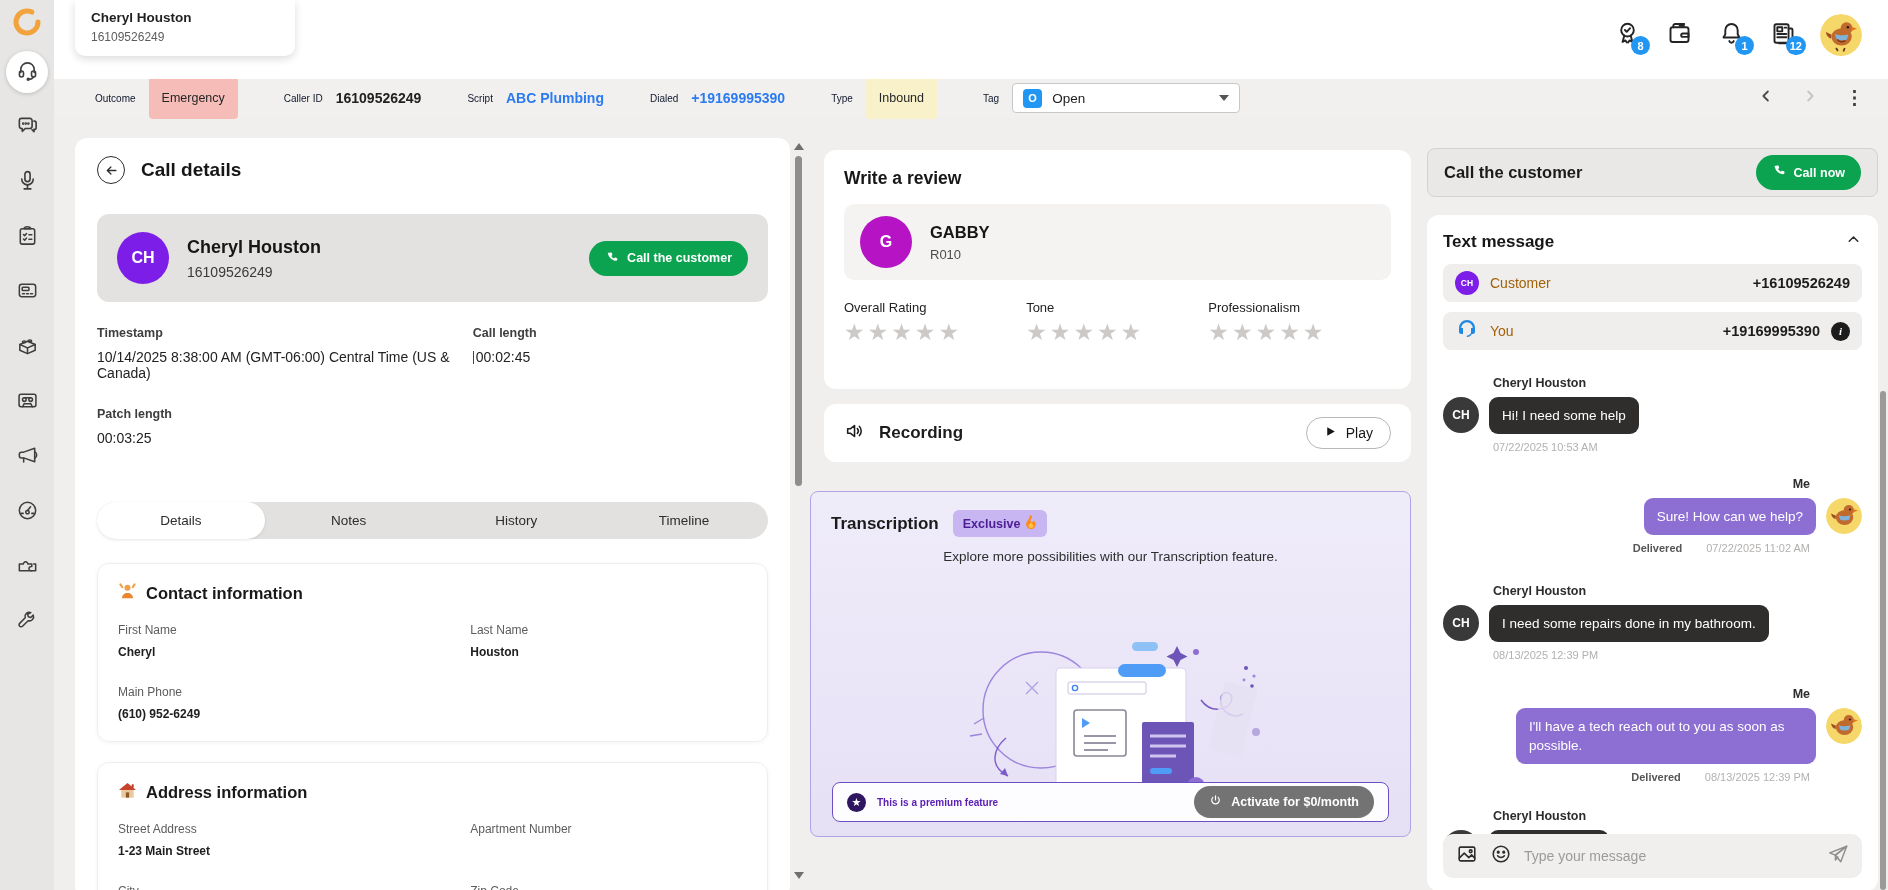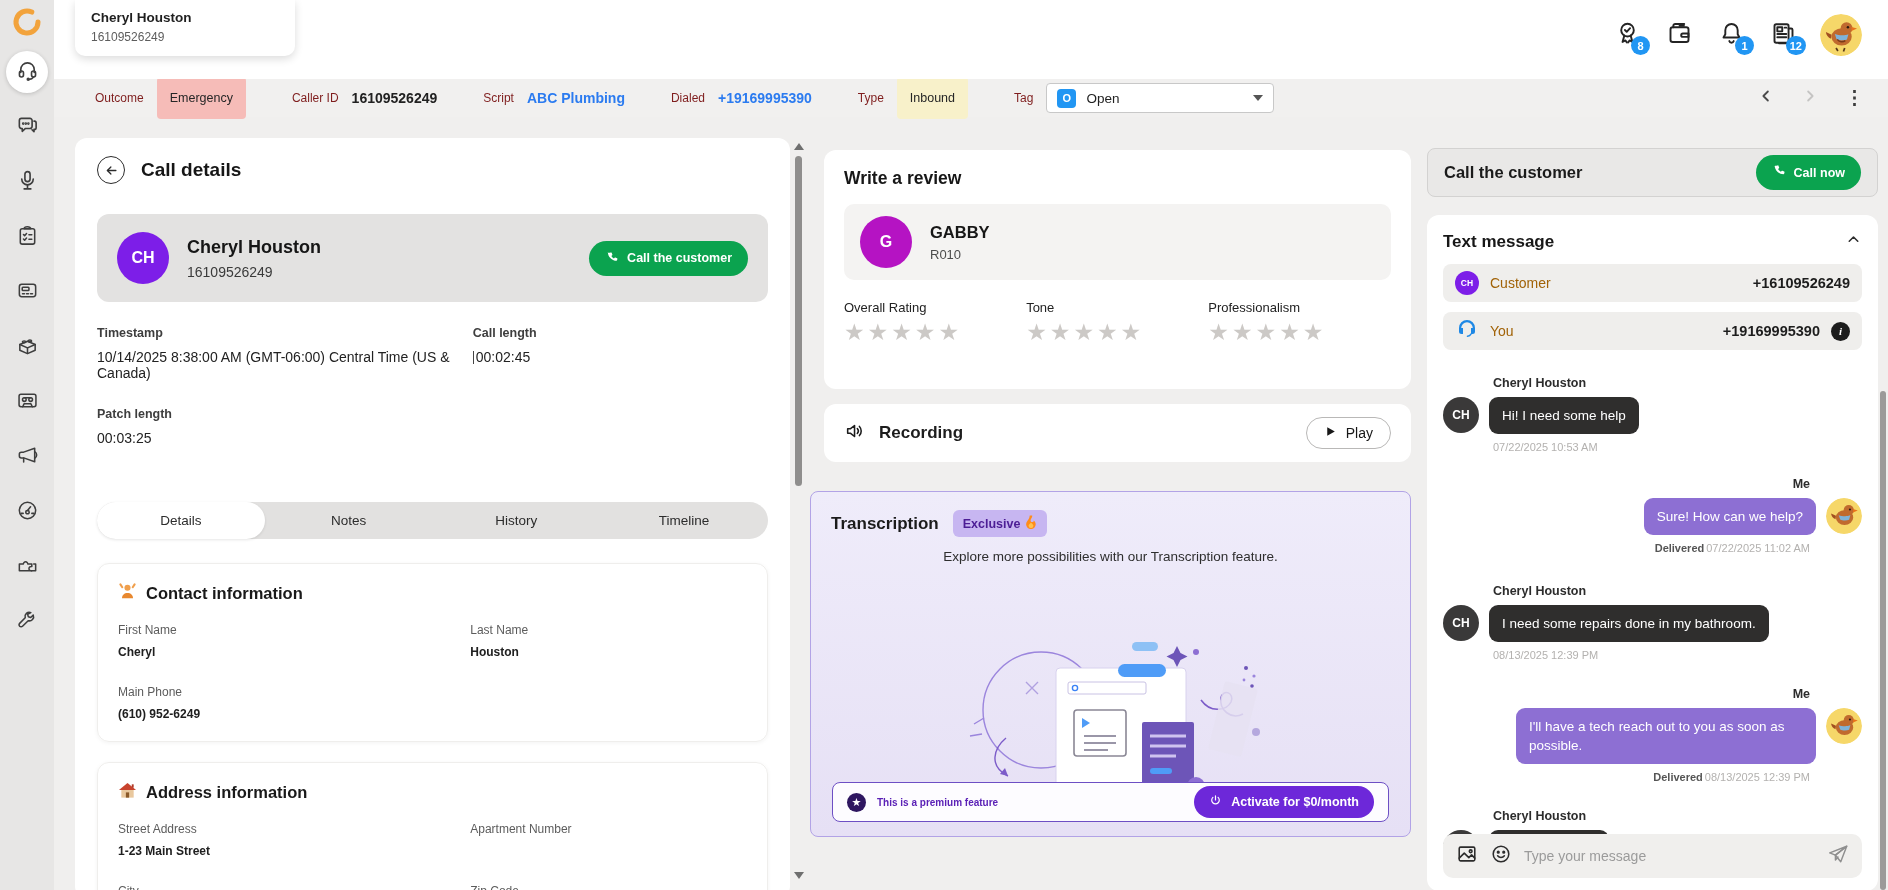--- a/index.html
+++ b/index.html
@@ -21,21 +21,21 @@
   .tab-number { font-size:12px; color:#5d5d5d; margin-top:5px; }
   .top-icons { position:absolute; right:26px; top:14px; display:flex; align-items:center; gap:22px; }
   .tool-icon { position:relative; width:30px; height:30px; color:#242424; display:flex; align-items:center; justify-content:center; }
   .tool-icon svg { width:27px; height:27px; }
   .count-badge { position:absolute; right:-8px; bottom:-5px; min-width:19px; height:19px; border-radius:10px; background:#2196f3; color:#fff; font-size:11px; font-weight:bold; display:flex; align-items:center; justify-content:center; padding:0 4px; }
   .avatar-top { width:42px; height:42px; border-radius:50%; overflow:hidden; }
 
   
   .infobar { position:absolute; left:54px; top:79px; right:0; height:38px; background:#f1f0ef; display:flex; align-items:center; padding-left:41px; z-index:5; }
   .info-group { display:flex; align-items:center; gap:13px; margin-right:46px; }
-  .info-label { font-size:12px; color:#7f1d1d; }
+  .info-label { font-size:10px; color:#0f172a; }
   .info-value { font-size:14px; font-weight:bold; color:#212121; }
   .badge-pill { font-size:12.5px; color:#262626; padding:14px 13px; border-radius:4px; }
   .badge-emergency { background:#f6bcb8; }
   .badge-inbound { background:#f8f1ca; }
   .link-blue { font-size:14px; font-weight:bold; color:#2b7bf0; cursor:pointer; }
   .tag-dd { width:228px; height:30px; background:#fff; border:1px solid #c8c8c8; border-radius:4px; display:flex; align-items:center; padding:0 10px; gap:10px; }
   .tag-o { width:19px; height:19px; background:#2196f3; border-radius:4px; color:#fff; font-size:11px; font-weight:bold; display:flex; align-items:center; justify-content:center; }
   .tag-text { font-size:13.5px; color:#222; flex:1; }
   .caret-down { width:0; height:0; border-left:5px solid transparent; border-right:5px solid transparent; border-top:6px solid #555; }
   .nav-controls { position:absolute; right:24px; top:0; height:38px; display:flex; align-items:center; gap:26px; }
@@ -106,21 +106,21 @@
   .transcription { left:756px; top:374px; width:601px; height:346px; background:linear-gradient(#efecfa,#e6e0f5); border:1px solid #b2a3e6; border-radius:8px; padding:18px 20px; overflow:hidden; }
   .trans-head { display:flex; align-items:center; gap:14px; }
   .trans-title { font-size:17px; font-weight:bold; color:#1b1b1b; }
   .badge-exclusive { background:#c7b6f1; color:#4c1d95; font-size:12.5px; font-weight:bold; border-radius:6px; padding:5px 10px; display:flex; align-items:center; gap:5px; }
   .badge-exclusive svg { width:12px; height:14px; }
   .trans-sub { margin-top:12px; font-size:13.5px; color:#2e2e2e; }
   .illus { position:absolute; left:50%; top:148px; transform:translateX(-50%); }
   .premium-bar { position:absolute; left:21px; right:21px; bottom:14px; height:40px; background:#fdfcff; border:1px solid #6d4fc4; border-radius:8px; display:flex; align-items:center; padding:0 14px; }
   .prem-star { width:19px; height:19px; border-radius:50%; background:#2e1660; color:#fff; font-size:11px; display:flex; align-items:center; justify-content:center; }
   .prem-text { margin-left:11px; font-size:10px; font-weight:bold; color:#5b21b6; }
-  .btn-activate { margin-left:auto; background:#6d28d9; color:#fff; border-radius:999px; display:flex; align-items:center; gap:9px; padding:8px 15px; font-size:12.5px; font-weight:bold; }
+  .btn-activate { margin-left:auto; background:#737373; color:#fff; border-radius:999px; display:flex; align-items:center; gap:9px; padding:8px 15px; font-size:12.5px; font-weight:bold; }
   .btn-activate svg { width:13px; height:13px; }
 
   
   .callcust-card { left:1373px; top:31px; width:451px; height:49px; background:#e9e8e7; border:1px solid #d3d2d1; border-radius:8px; display:flex; align-items:center; padding:0 16px; }
   .cc-title { font-size:16.5px; font-weight:bold; color:#1b1b1b; }
   .cc-title2 { margin-left:auto; }
   .text-card { left:1373px; top:98px; width:451px; height:676px; padding:16px; overflow:hidden; }
   .tm-head { display:flex; align-items:center; }
   .tm-title { font-size:17px; font-weight:bold; color:#171717; }
   .chev-up { margin-left:auto; color:#2e2e2e; }
@@ -137,21 +137,21 @@
   .msg-name { font-size:12.5px; font-weight:bold; color:#2c2c2c; margin-left:50px; }
   .msg-name.right { text-align:right; margin:0 52px 0 0; }
   .msg-row { display:flex; align-items:flex-start; gap:10px; margin-top:7px; }
   .msg-row.right { justify-content:flex-end; }
   .av-chat { width:36px; height:36px; border-radius:50%; background:#3a3939; color:#fff; font-size:12px; font-weight:bold; display:flex; align-items:center; justify-content:center; flex:none; }
   .bubble { background:#2f2e2d; color:#fff; font-size:13.5px; line-height:19px; padding:9px 13px; border-radius:9px; max-width:300px; }
   .bubble.purple { background:#8d6fd3; }
   .bubble.stub { width:120px; height:33px; }
   .msg-time { font-size:11px; color:#b3b1af; margin:7px 0 0 50px; }
   .msg-meta { text-align:right; margin:7px 52px 0 0; font-size:11px; color:#b3b1af; }
-  .msg-meta b { color:#555; margin-right:2px; }
+  .msg-meta b { color:#555; margin-right:24px; }
   .bird { width:36px; height:36px; border-radius:50%; overflow:hidden; flex:none; }
 
   .input-bar { position:absolute; left:16px; right:16px; bottom:13px; height:44px; background:#f0efed; border-radius:10px; display:flex; align-items:center; padding:0 13px; gap:12px; z-index:5; }
   .input-bar svg { width:22px; height:22px; }
   .ico-dark { color:#2c2c2c; }
   .ico-gray { color:#8f8f8f; }
   .msg-input { flex:1; border:none; background:transparent; outline:none; font-size:14px; color:#333; font-family:"Liberation Sans",sans-serif; }
   .msg-input::placeholder { color:#9b9b9b; }
 </style>
 </head>

